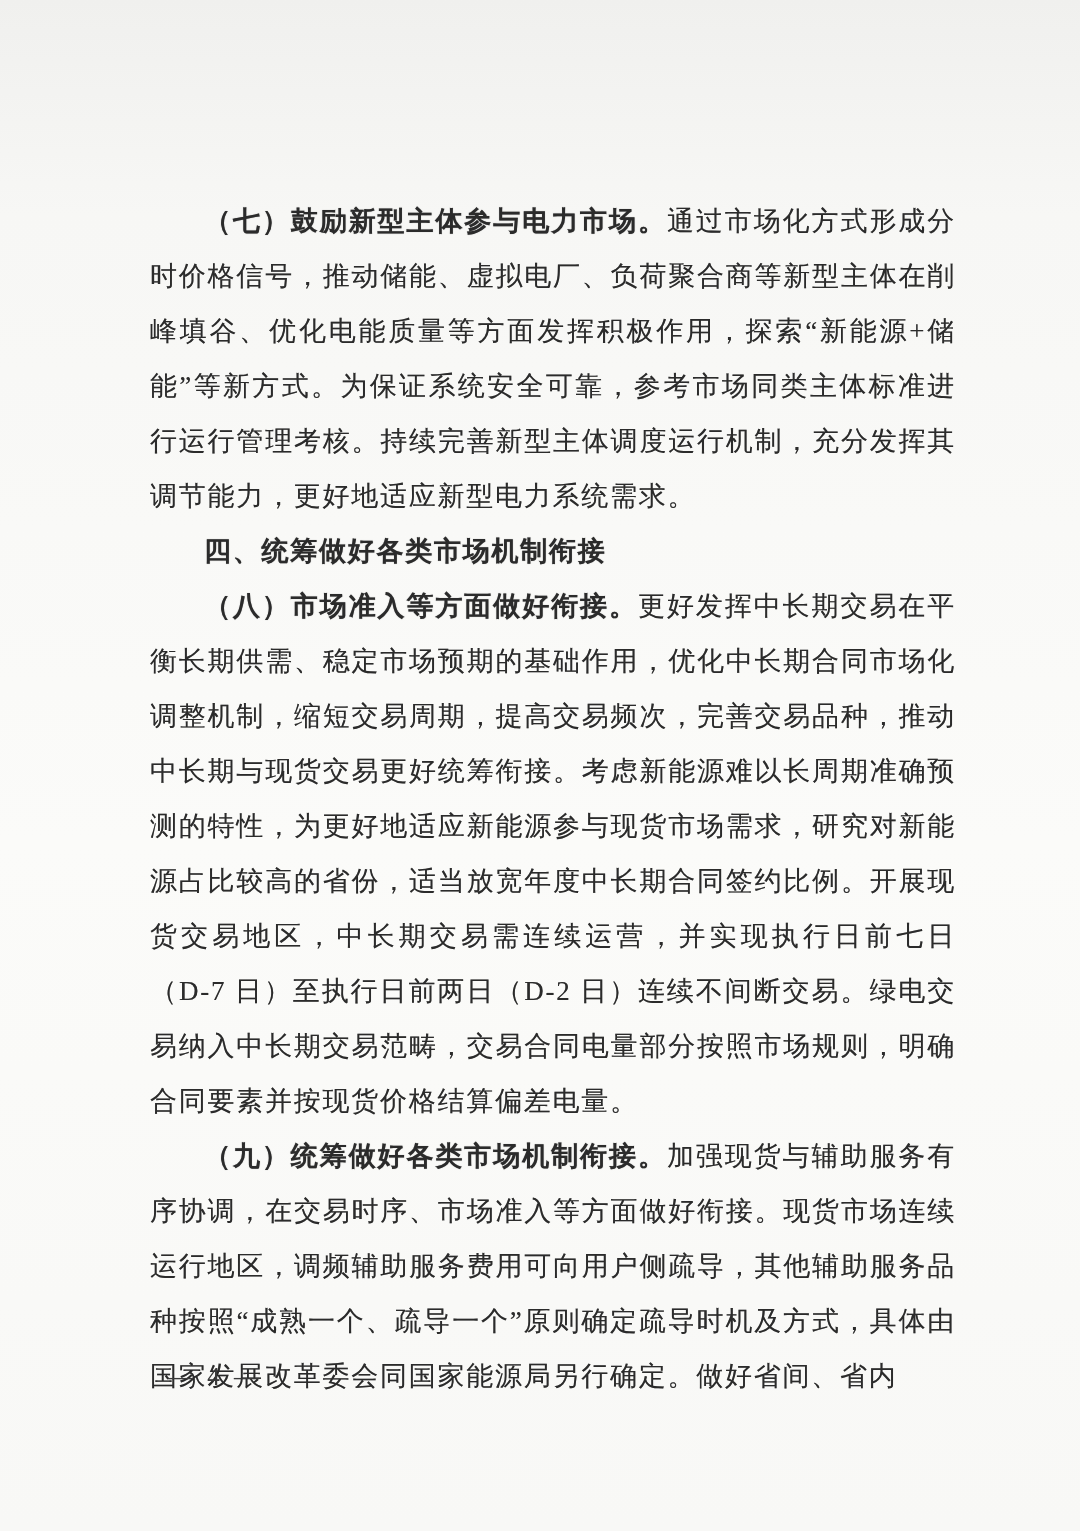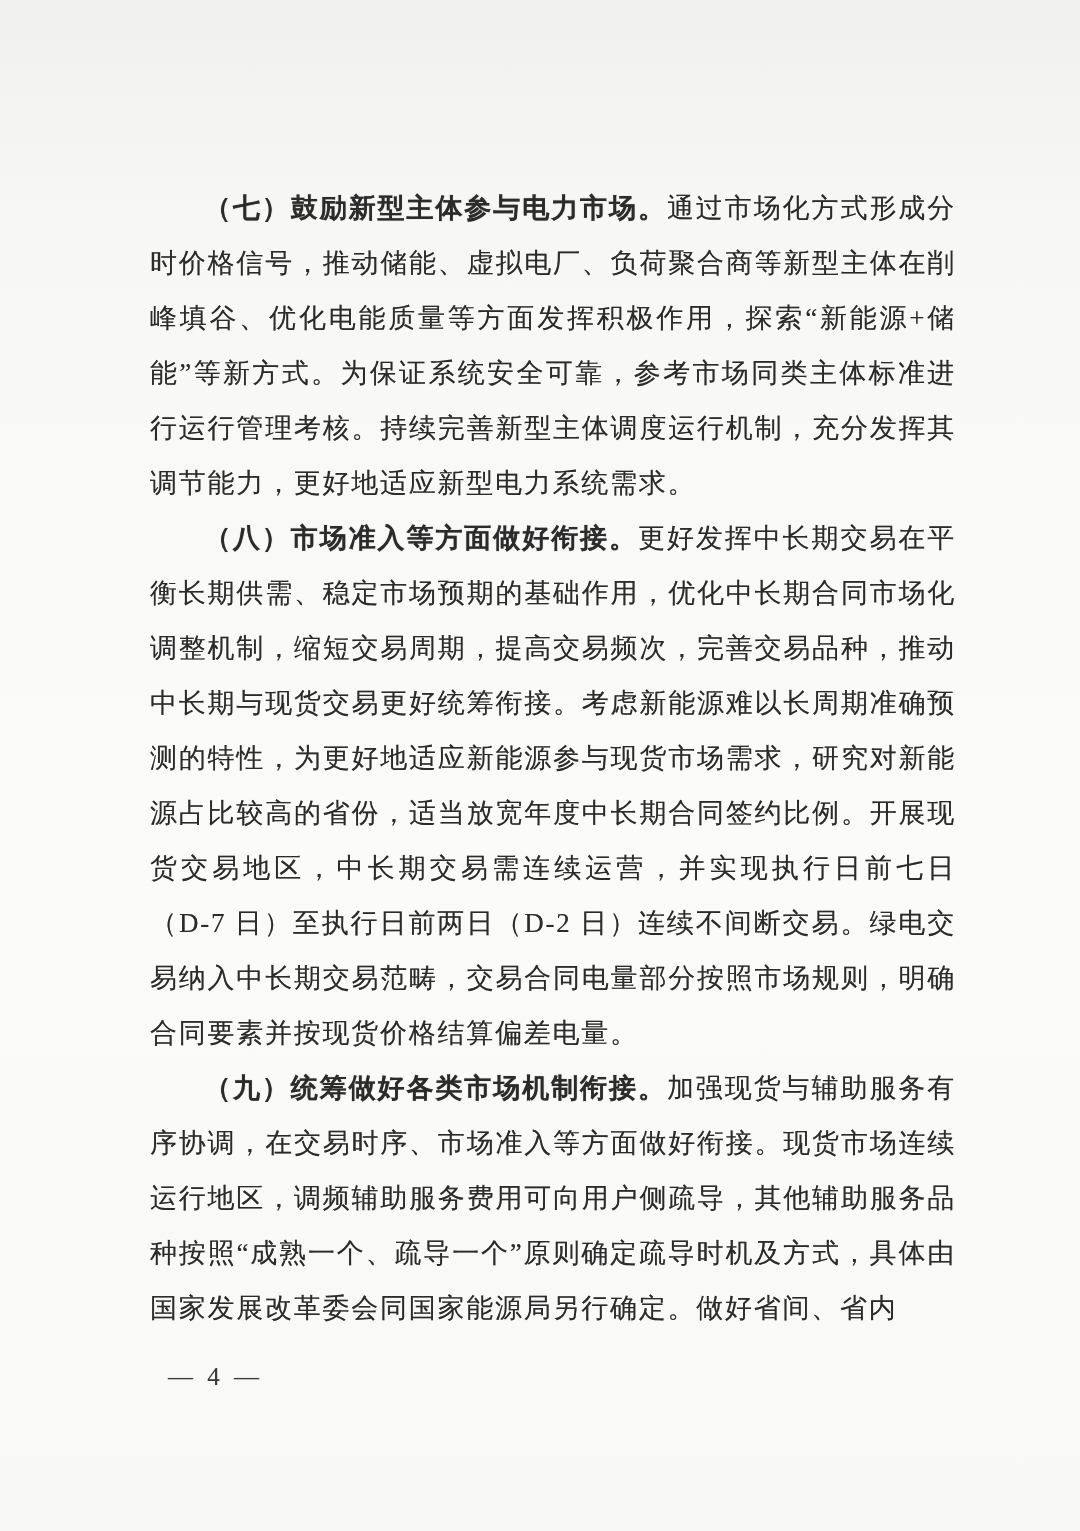--- a/index.html
+++ b/index.html
@@ -13,21 +13,21 @@
     height: 1531px;
     margin: 0 auto;
     overflow: hidden;
     background: linear-gradient(180deg, #f0f0ee 0%, #f7f7f5 14%, #fbfbf9 55%, #f8f8f6 100%);
     font-family: "Liberation Serif", "DejaVu Serif", serif;
     color: #2b2b2b;
   }
   .content {
     position: absolute;
     left: 150px;
-    top: 181px;
+    top: 194px;
     width: 806px;
   }
   .para {
     margin: 0;
     padding: 0;
     font-size: 27px;
     line-height: 55px;
     letter-spacing: 1.75px;
     text-indent: 2em;
     text-align: justify;
@@ -51,17 +51,18 @@
     color: #3a3a3a;
     text-shadow: 0 0 0.6px rgba(45,45,45,0.4);
   }
 </style>
 </head>
 <body>
 
 <div class="page" style="color: rgb(43, 43, 43);">
   <div class="content">
       <p class="para body"><span class="seg bold">（七）鼓励新型主体参与电力市场。</span><span class="seg">通过市场化方式形成分时价格信号，推动储能、虚拟电厂、负荷聚合商等新型主体在削峰填谷、优化电能质量等方面发挥积极作用，探索“新能源+储能”等新方式。为保证系统安全可靠，参考市场同类主体标准进行运行管理考核。持续完善新型主体调度运行机制，充分发挥其调节能力，更好地适应新型电力系统需求。</span></p>
+      <p class="para heading"><span class="seg bold">四、统筹做好各类市场机制衔接</span></p>
       <p class="para body"><span class="seg bold">（八）市场准入等方面做好衔接。</span><span class="seg">更好发挥中长期交易在平衡长期供需、稳定市场预期的基础作用，优化中长期合同市场化调整机制，缩短交易周期，提高交易频次，完善交易品种，推动中长期与现货交易更好统筹衔接。考虑新能源难以长周期准确预测的特性，为更好地适应新能源参与现货市场需求，研究对新能源占比较高的省份，适当放宽年度中长期合同签约比例。开展现货交易地区，中长期交易需连续运营，并实现执行日前七日（D-7 日）至执行日前两日（D-2 日）连续不间断交易。绿电交易纳入中长期交易范畴，交易合同电量部分按照市场规则，明确合同要素并按现货价格结算偏差电量。</span></p>
       <p class="para body"><span class="seg bold">（九）统筹做好各类市场机制衔接。</span><span class="seg">加强现货与辅助服务有序协调，在交易时序、市场准入等方面做好衔接。现货市场连续运行地区，调频辅助服务费用可向用户侧疏导，其他辅助服务品种按照“成熟一个、疏导一个”原则确定疏导时机及方式，具体由国家发展改革委会同国家能源局另行确定。做好省间、省内</span></p>
     </div>
   <div class="footer">— 4 —</div>
 </div>
 
 </body></html>

